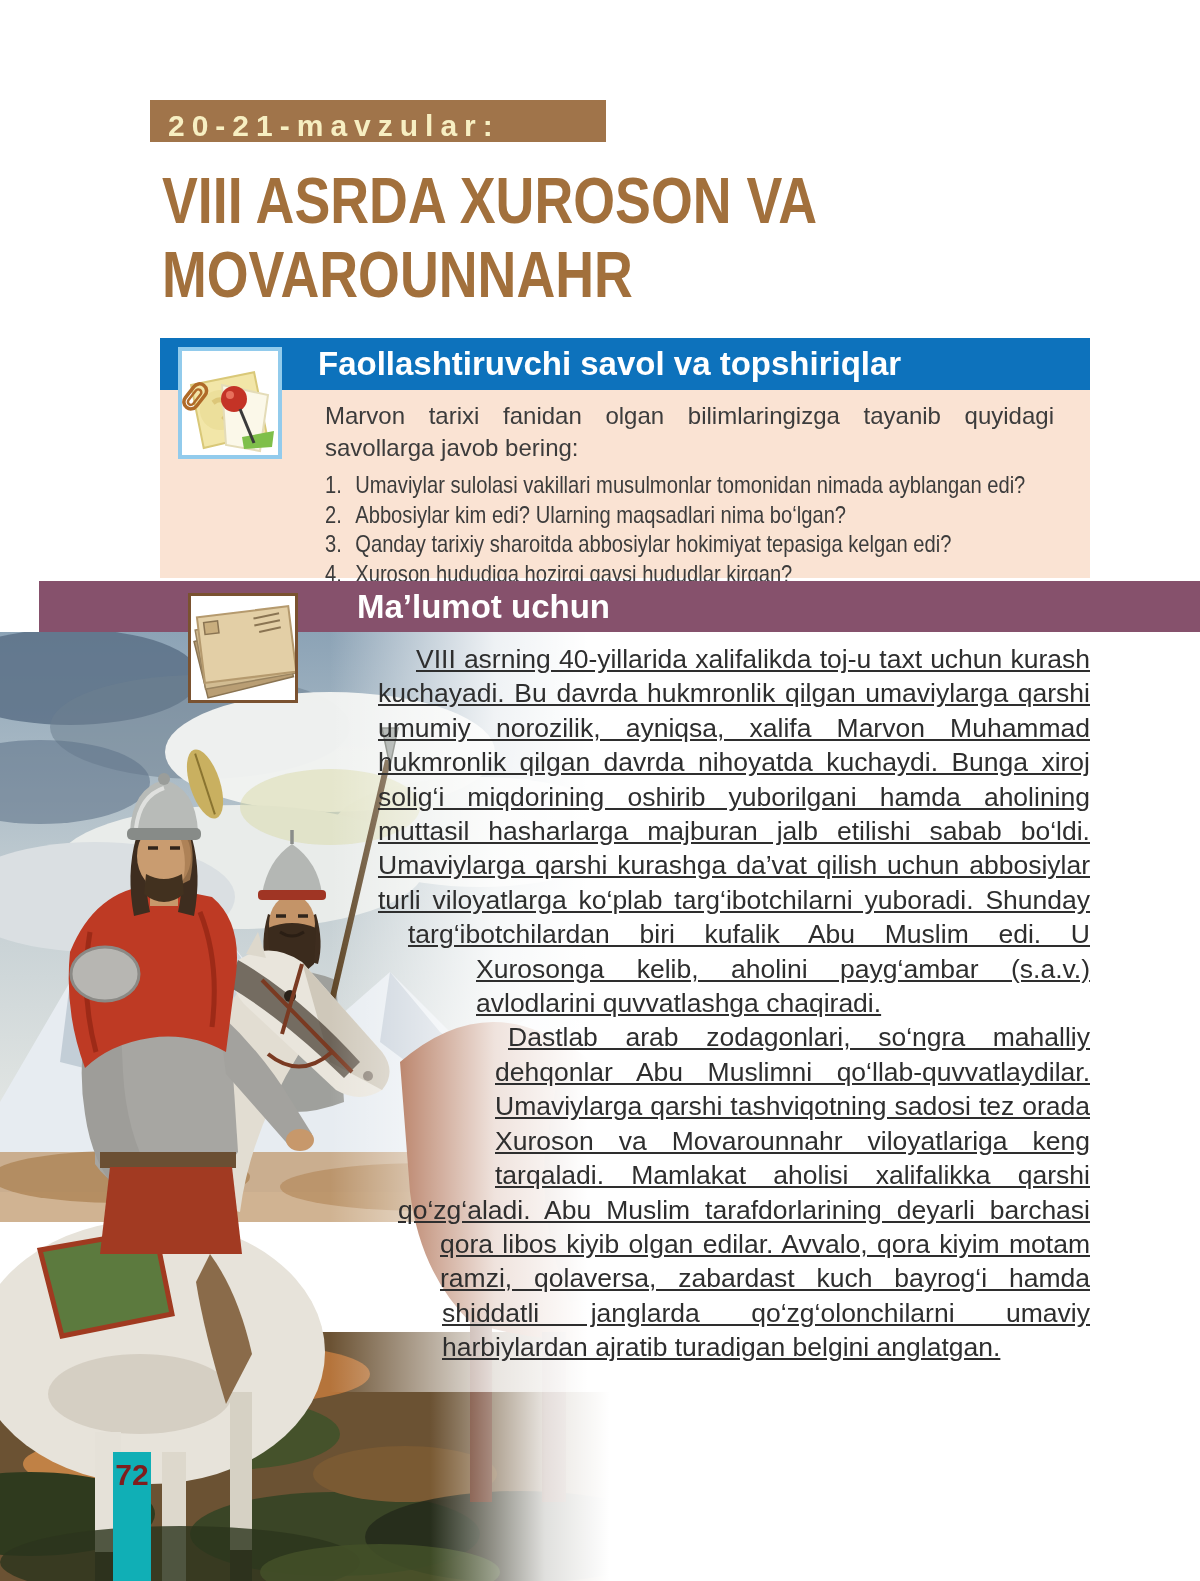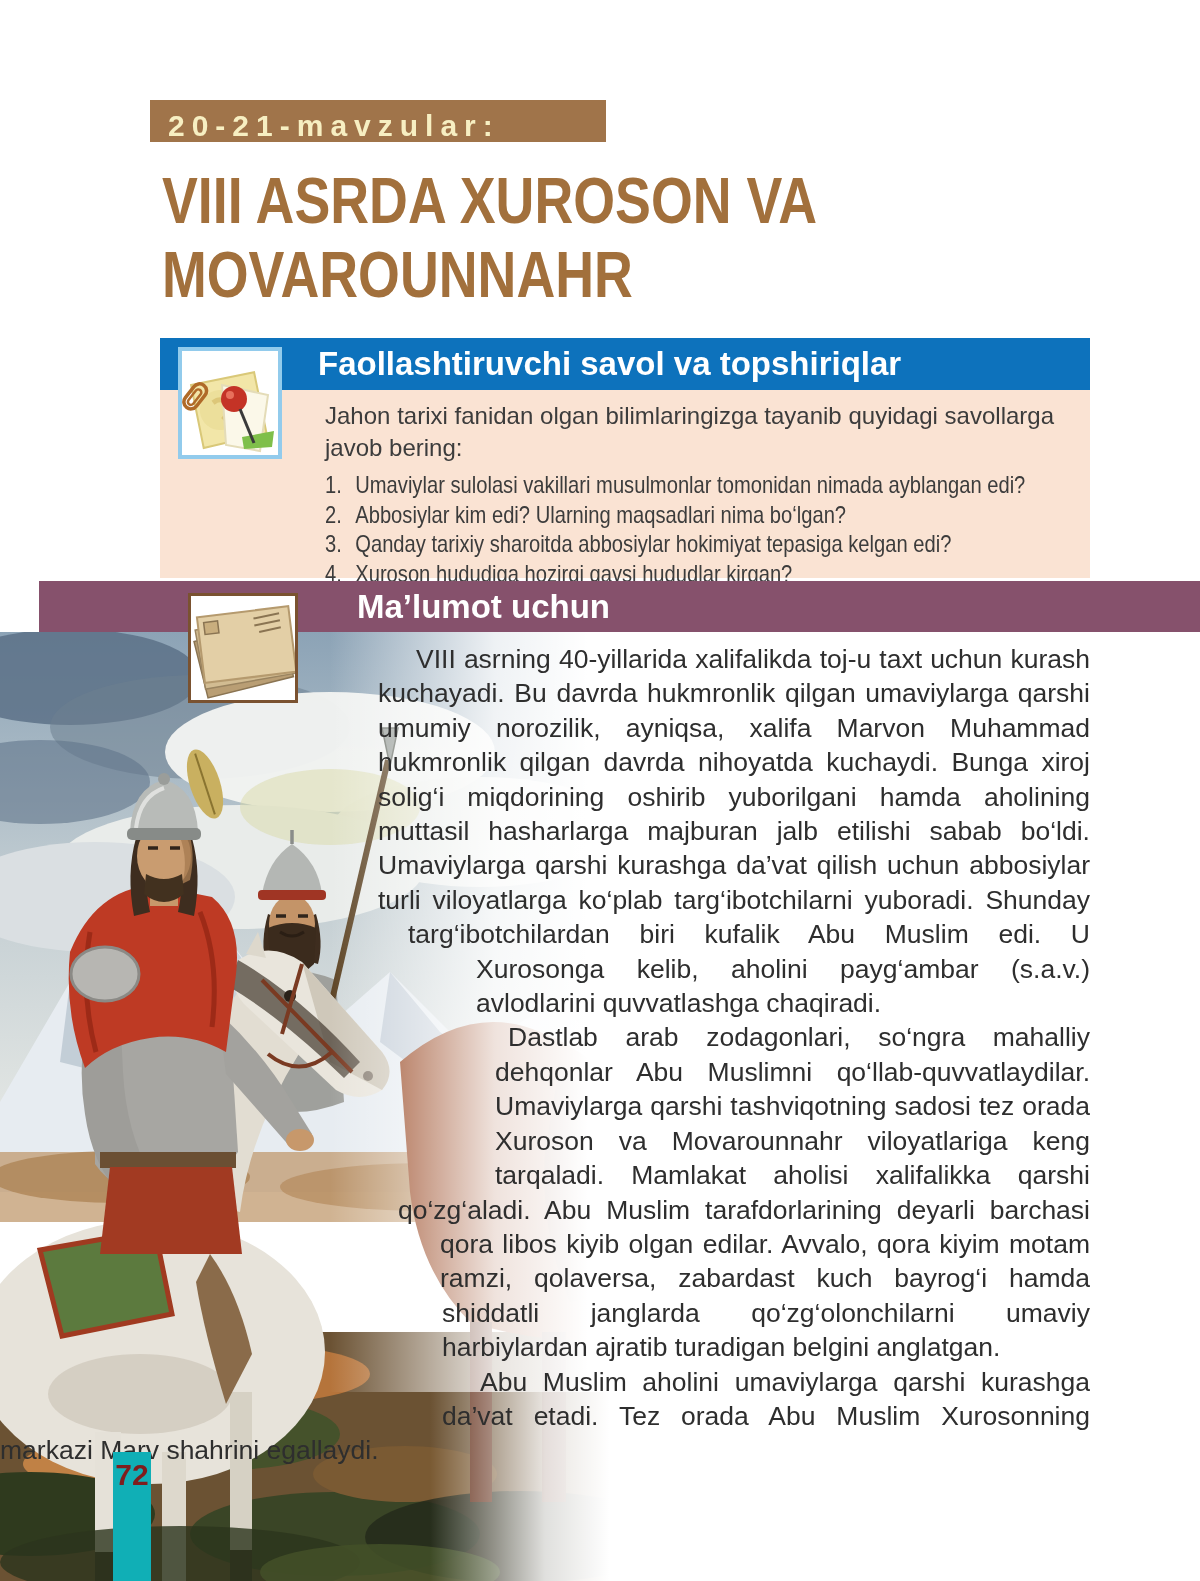--- a/index.html
+++ b/index.html
@@ -45,21 +45,21 @@
   .info-icon-box{
     position:absolute;left:188px;top:593px;width:110px;height:110px;background:#ffffff;
     border:3px solid #7A5230;box-sizing:border-box;z-index:4;
   }
   .info-content{position:absolute;left:0;top:632px;width:1200px;height:949px;}
   .illustration{position:absolute;left:0;top:0;width:660px;height:949px;z-index:0;}
   .illustration svg{display:block;width:100%;height:100%;}
   .text-flow{
     position:relative;z-index:1;height:100%;box-sizing:border-box;
     padding:10px 110px 0 0;font-size:26.5px;line-height:34.4px;
-    text-align:justify;color:#2E2E2E;
+    text-align:justify;color:#2E2E2E;text-decoration:underline;
   }
   .text-flow p{margin:0;text-indent:38px;}
   .sp{float:left;clear:left;}
   .sp1{width:378px;height:288px;}
   .sp2{width:408px;height:34px;}
   .sp3{width:476px;height:34px;}
   .sp4{width:470px;height:69px;}
   .sp5{width:495px;height:93px;}
   .sp6{width:398px;height:69px;}
   .sp7{width:440px;height:69px;}
@@ -96,21 +96,21 @@
     <circle cx="48" cy="44" r="4" fill="#E8705C"></circle>
     <line x1="58" y1="58" x2="72" y2="92" stroke="#3A3A3A" stroke-width="3"></line>
     <g transform="rotate(38 14 46)">
       <rect x="6" y="32" width="14" height="28" rx="7" fill="none" stroke="#B06A28" stroke-width="3.5"></rect>
       <rect x="10" y="38" width="6" height="18" rx="3" fill="none" stroke="#B06A28" stroke-width="2.5"></rect>
     </g>
   </svg>
 </div>
 
 <div class="act-body">
-  <p class="act-intro">Jahon tarixi fanidan olgan bilimlaringizga tayanib quyidagi savollarga javob bering:</p>
+  <p class="act-intro">Marvon tarixi fanidan olgan bilimlaringizga tayanib quyidagi savollarga javob bering:</p>
   <div>
     <div class="q-row">
       <span class="q-num">1.</span>
       <span>Umaviylar sulolasi vakillari musulmonlar tomonidan nimada ayblangan edi?</span>
     </div>
     <div class="q-row">
       <span class="q-num">2.</span>
       <span>Abbosiylar kim edi? Ularning maqsadlari nima bo‘lgan?</span>
     </div>
     <div class="q-row">
@@ -286,17 +286,16 @@
     <div class="sp sp1"></div>
     <div class="sp sp2"></div>
     <div class="sp sp3"></div>
     <div class="sp sp4"></div>
     <div class="sp sp5"></div>
     <div class="sp sp6"></div>
     <div class="sp sp7"></div>
     <div class="sp sp8"></div>
     <p>VIII asrning 40-yillarida xalifalikda toj-u taxt uchun kurash kuchayadi. Bu  davrda hukmronlik qilgan umaviylarga qarshi umumiy norozilik, ayniqsa, xalifa Marvon Muhammad hukmronlik qilgan davrda nihoyatda kuchaydi. Bunga xiroj solig‘i miqdorining oshirib yuborilgani hamda aholining muttasil hasharlarga majburan jalb etilishi sabab bo‘ldi. Umaviylarga qarshi kurashga da’vat qilish uchun abbosiylar turli viloyatlarga ko‘plab targ‘ibotchilarni yuboradi. Shunday targ‘ibotchilardan biri kufalik Abu Muslim edi. U Xurosonga kelib, aholini payg‘ambar (s.a.v.) avlodlarini quvvatlashga chaqiradi.</p>
     <p>Dastlab arab zodagonlari, so‘ngra mahalliy dehqonlar Abu Muslimni qo‘llab-quvvatlaydilar. Umaviylarga qarshi tashviqotning sadosi tez orada Xuroson va Movarounnahr viloyatlariga keng tarqaladi. Mamlakat aholisi xalifalikka qarshi qo‘zg‘aladi. Abu Muslim tarafdorlarining deyarli barchasi qora libos kiyib olgan edilar. Avvalo, qora kiyim motam ramzi, qolaversa, zabardast kuch bayrog‘i hamda shiddatli janglarda qo‘zg‘olonchilarni umaviy harbiylardan ajratib turadigan belgini anglatgan.</p>
-    <p>Abu Muslim aholini umaviylarga qarshi kurashga da’vat etadi. Tez orada Abu Muslim Xurosonning markazi Marv shahrini egallaydi.</p>
   </div>
 </div>
 
 <div class="page-num-tab">72</div>
 
 </body></html>

